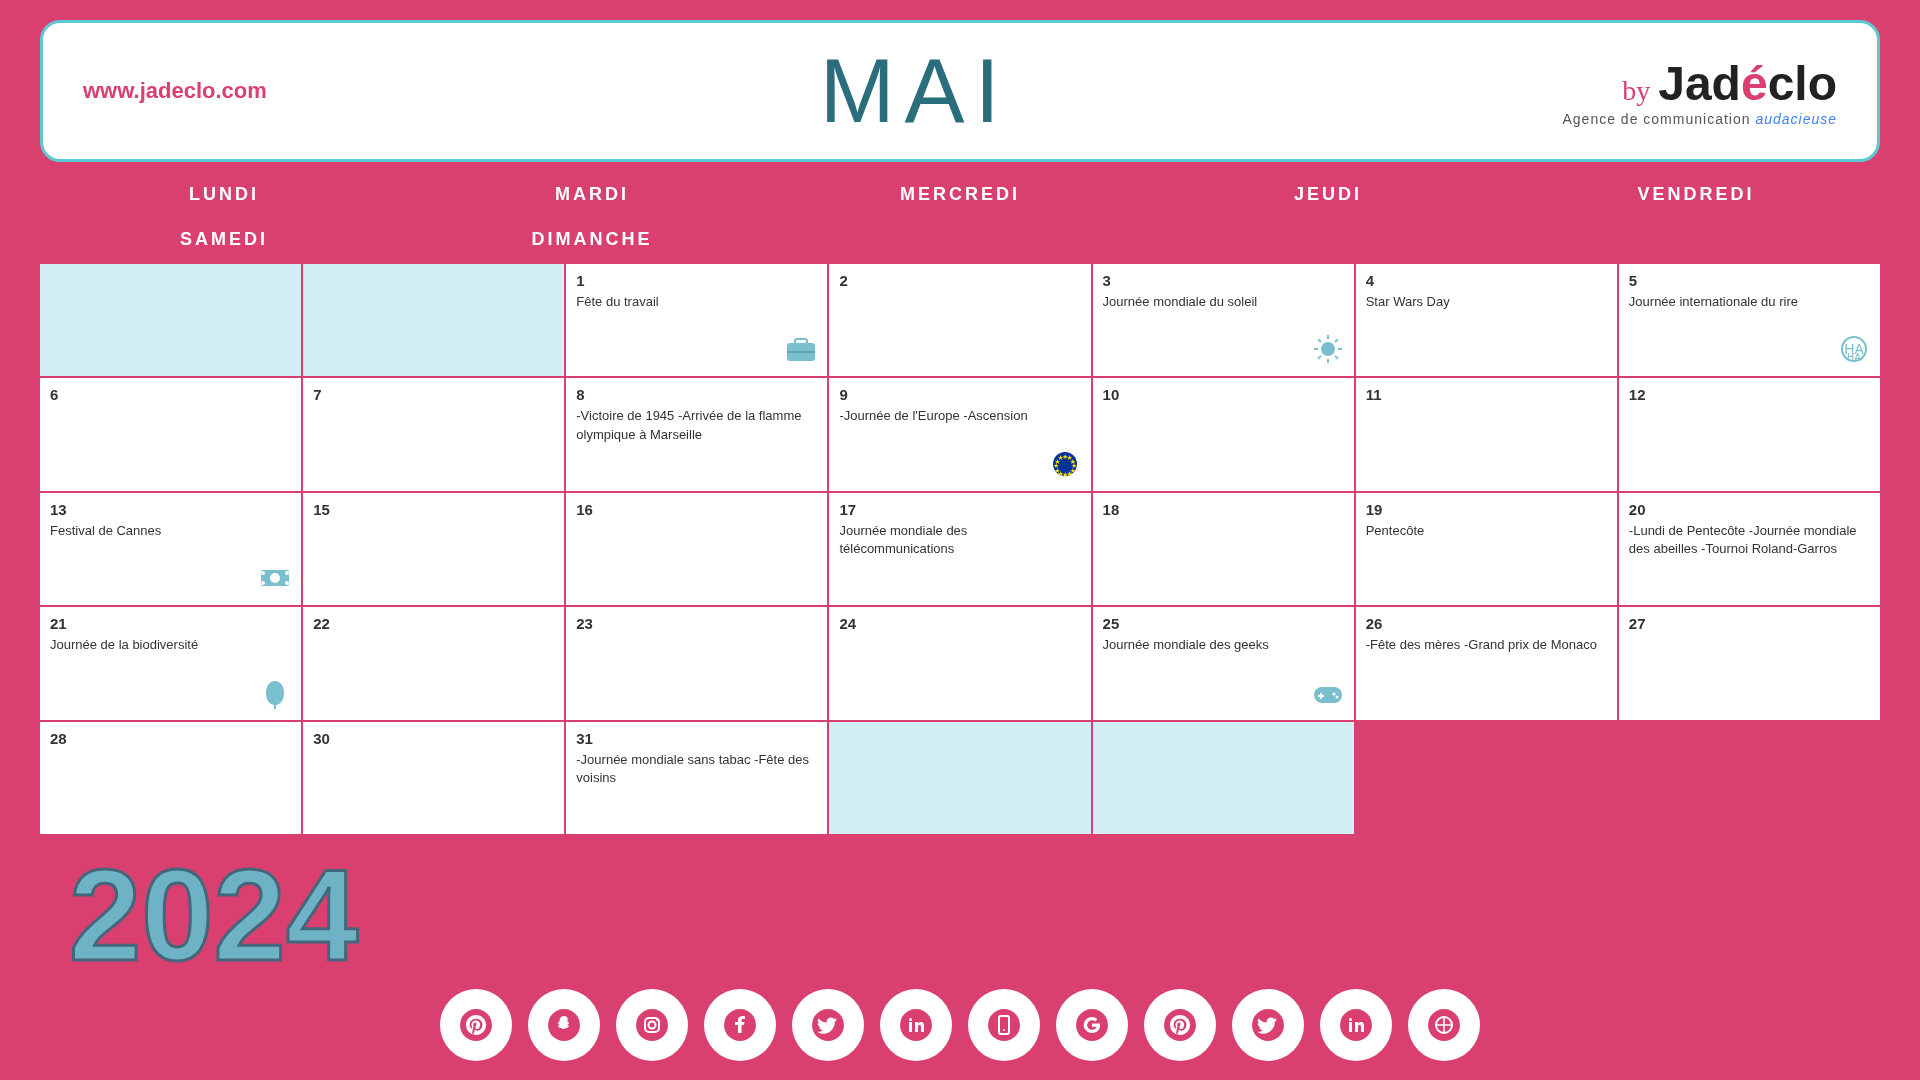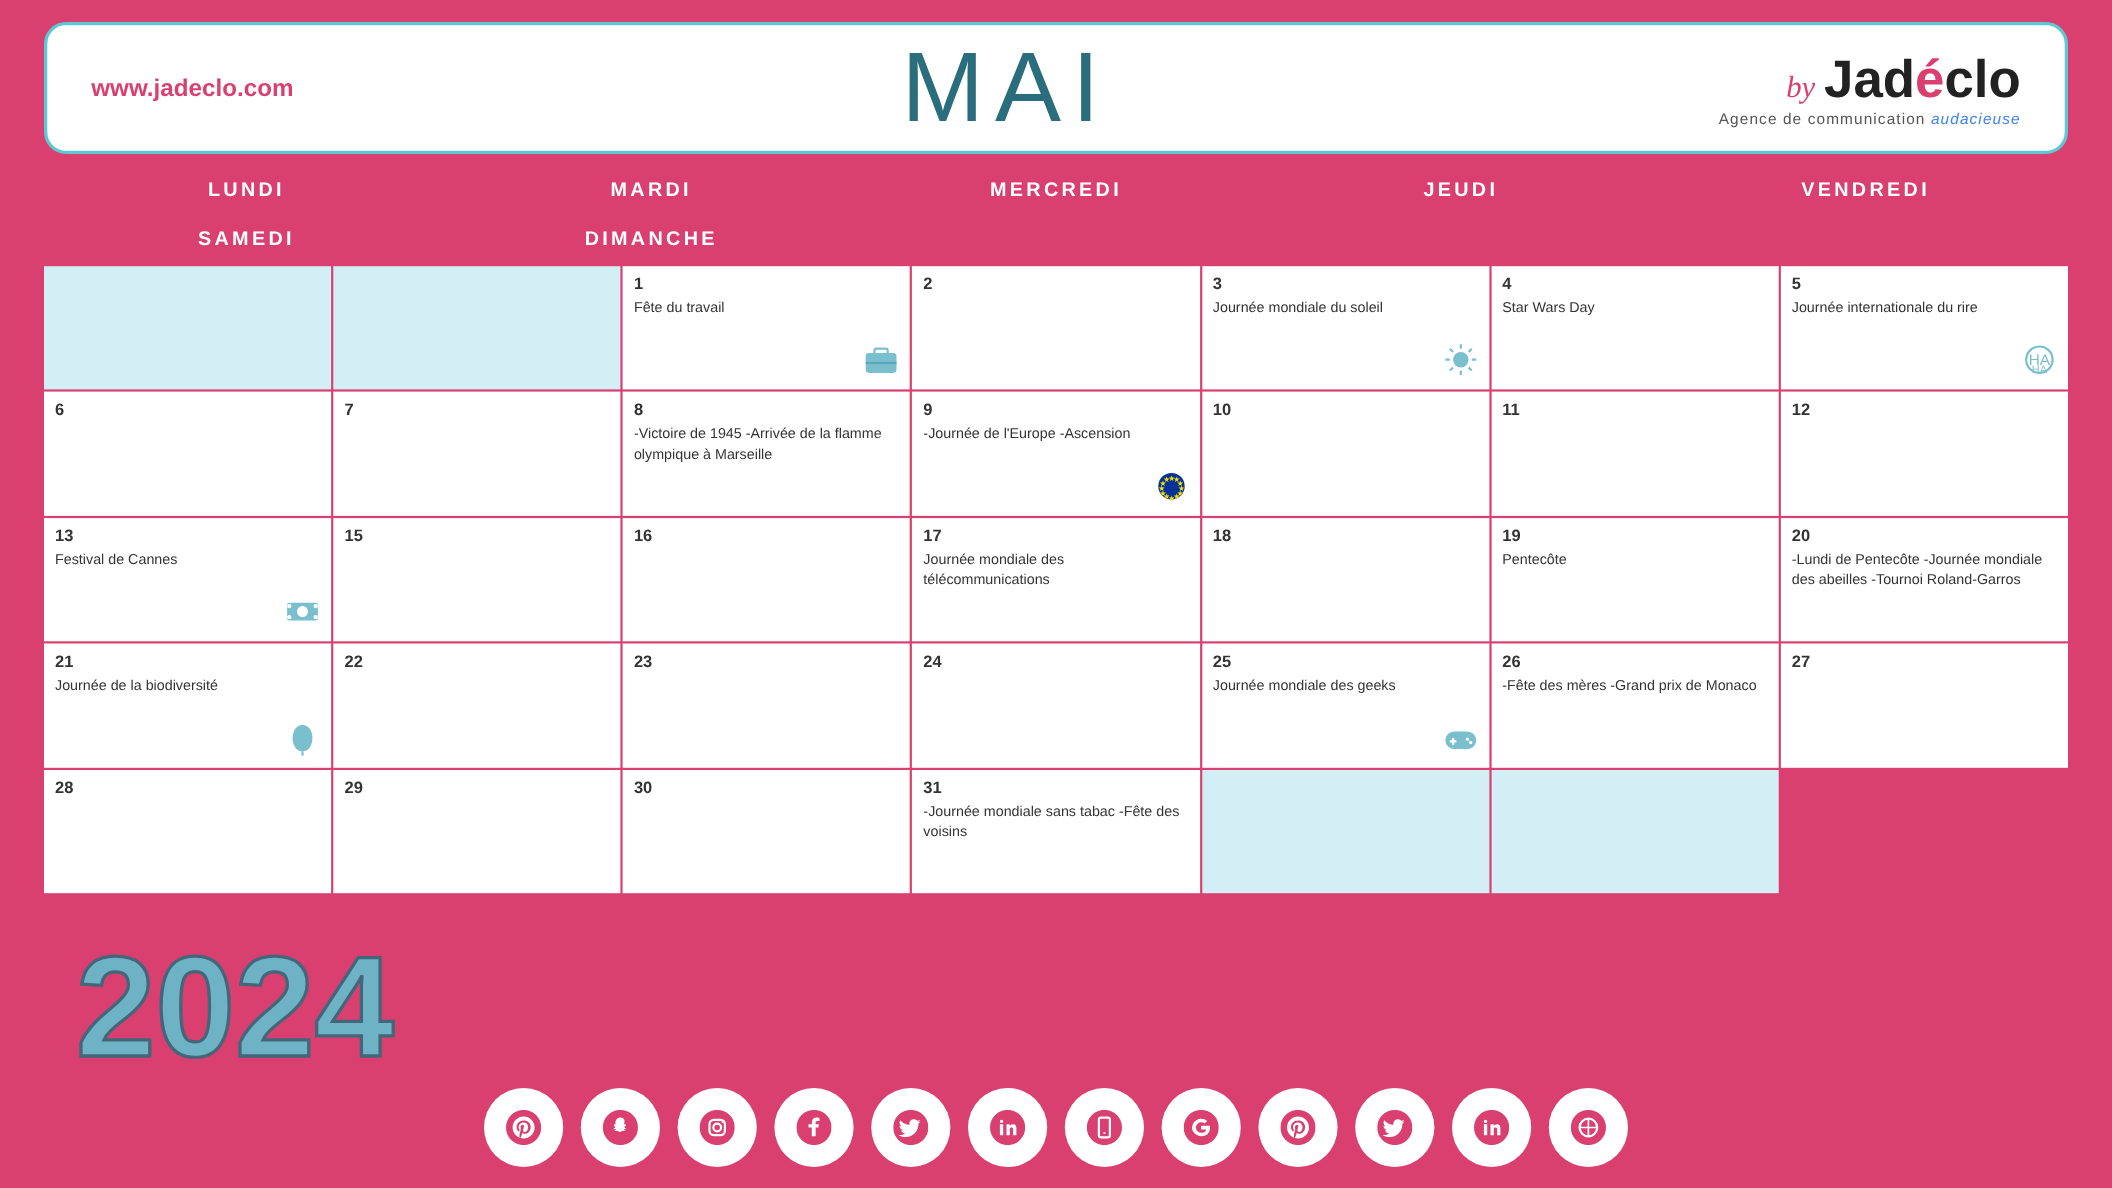--- a/index.html
+++ b/index.html
@@ -11,21 +11,21 @@
       overflow: hidden;
       position: relative;
     }
 
     
     .header-box {
       background: white;
       border: 3px solid #5bc8d4;
       border-radius: 20px;
       margin: 20px 40px 10px 40px;
-      padding: 12px 40px;
+      padding: 23px 40px;
       display: flex;
       align-items: center;
       justify-content: space-between;
       min-height: 120px;
     }
     .header-website {
       color: #d94070;
       font-weight: bold;
       font-size: 22px;
     }
@@ -36,21 +36,20 @@
       letter-spacing: 10px;
       line-height: 1;
     }
     .header-logo {
       display: flex;
       flex-direction: column;
       align-items: flex-end;
     }
     .logo-by {
       color: #d94070;
-      font-style: italic;
       font-size: 28px;
       font-family: cursive;
     }
     .logo-jadeclo {
       font-size: 48px;
       font-weight: 900;
       color: #222;
     }
     .logo-jadeclo span {
       color: #d94070;
@@ -358,23 +357,20 @@
 -Grand prix de
 Monaco</div>
       </div>
       <div class="cal-cell">
         <span class="cell-day">27</span>
       </div>
       <div class="cal-cell">
         <span class="cell-day">28</span>
       </div>
       <div class="cal-cell">
-        <span class="cell-day">29</span>
-      </div>
-      <div class="cal-cell">
         <span class="cell-day">30</span>
       </div>
       <div class="cal-cell">
         <span class="cell-day">31</span>
         <div class="cell-event">-Journée mondiale
 sans tabac
 -Fête des voisins</div>
       </div>
       <div class="cal-cell empty-end"></div>
       <div class="cal-cell empty-end"></div>

